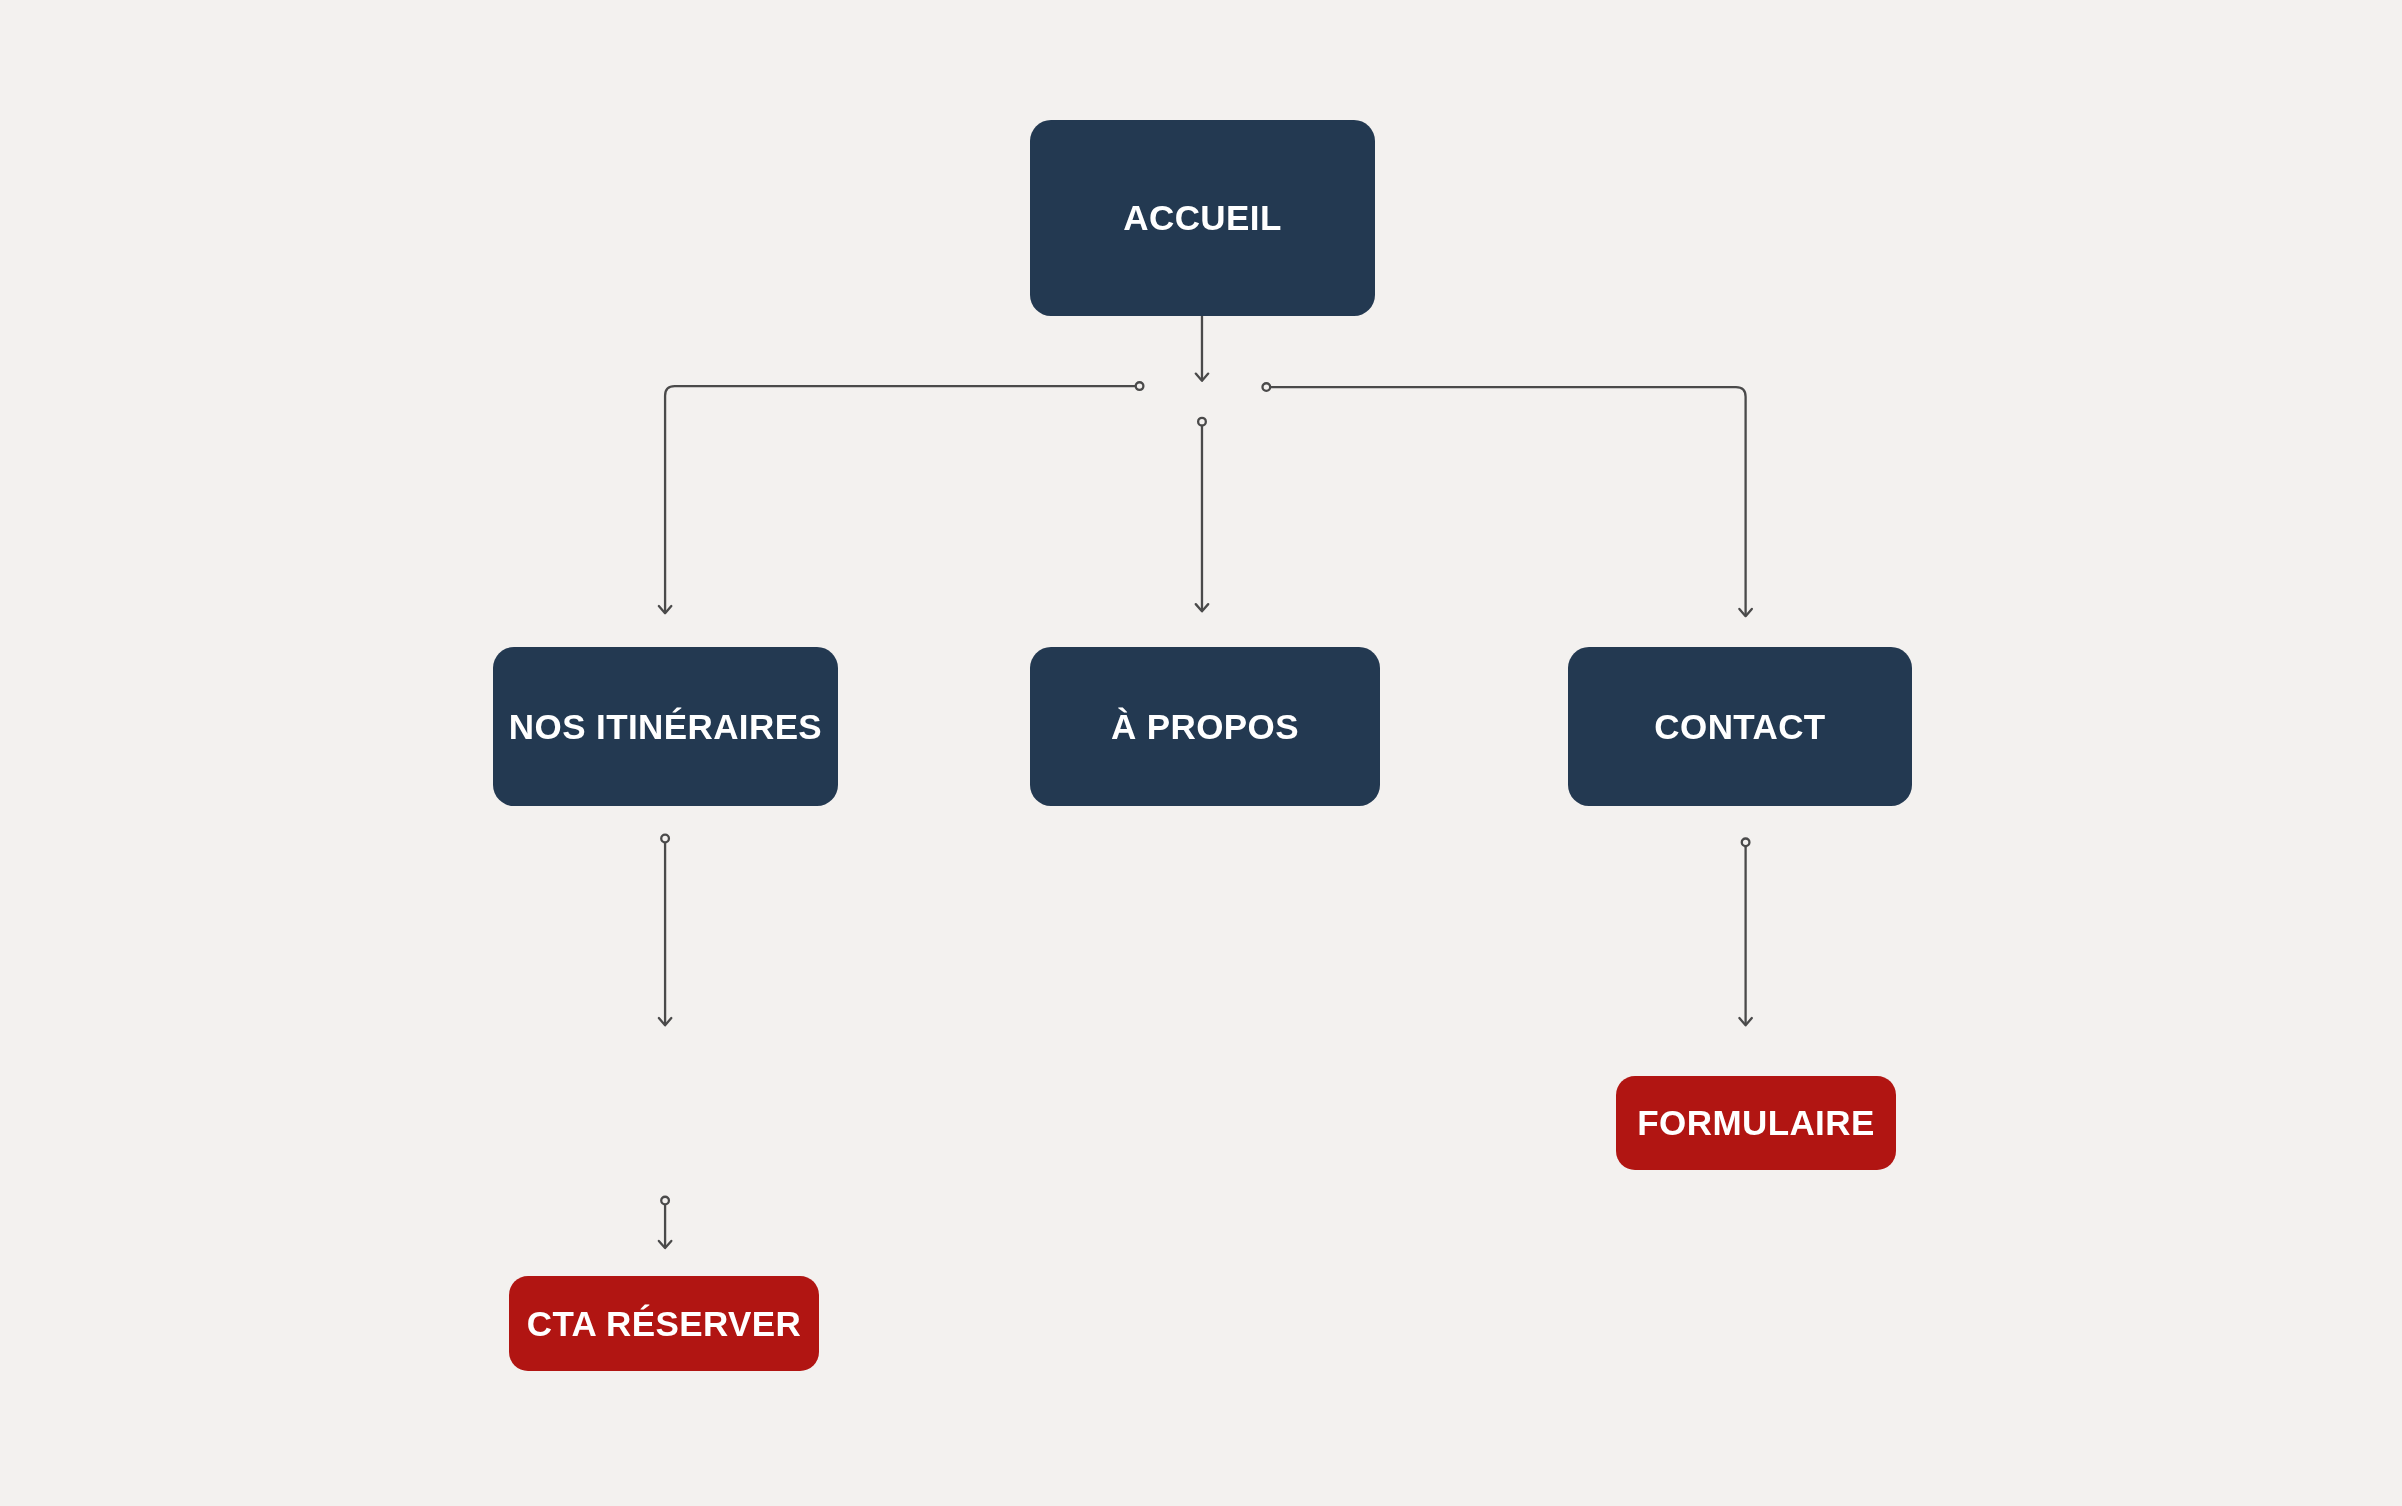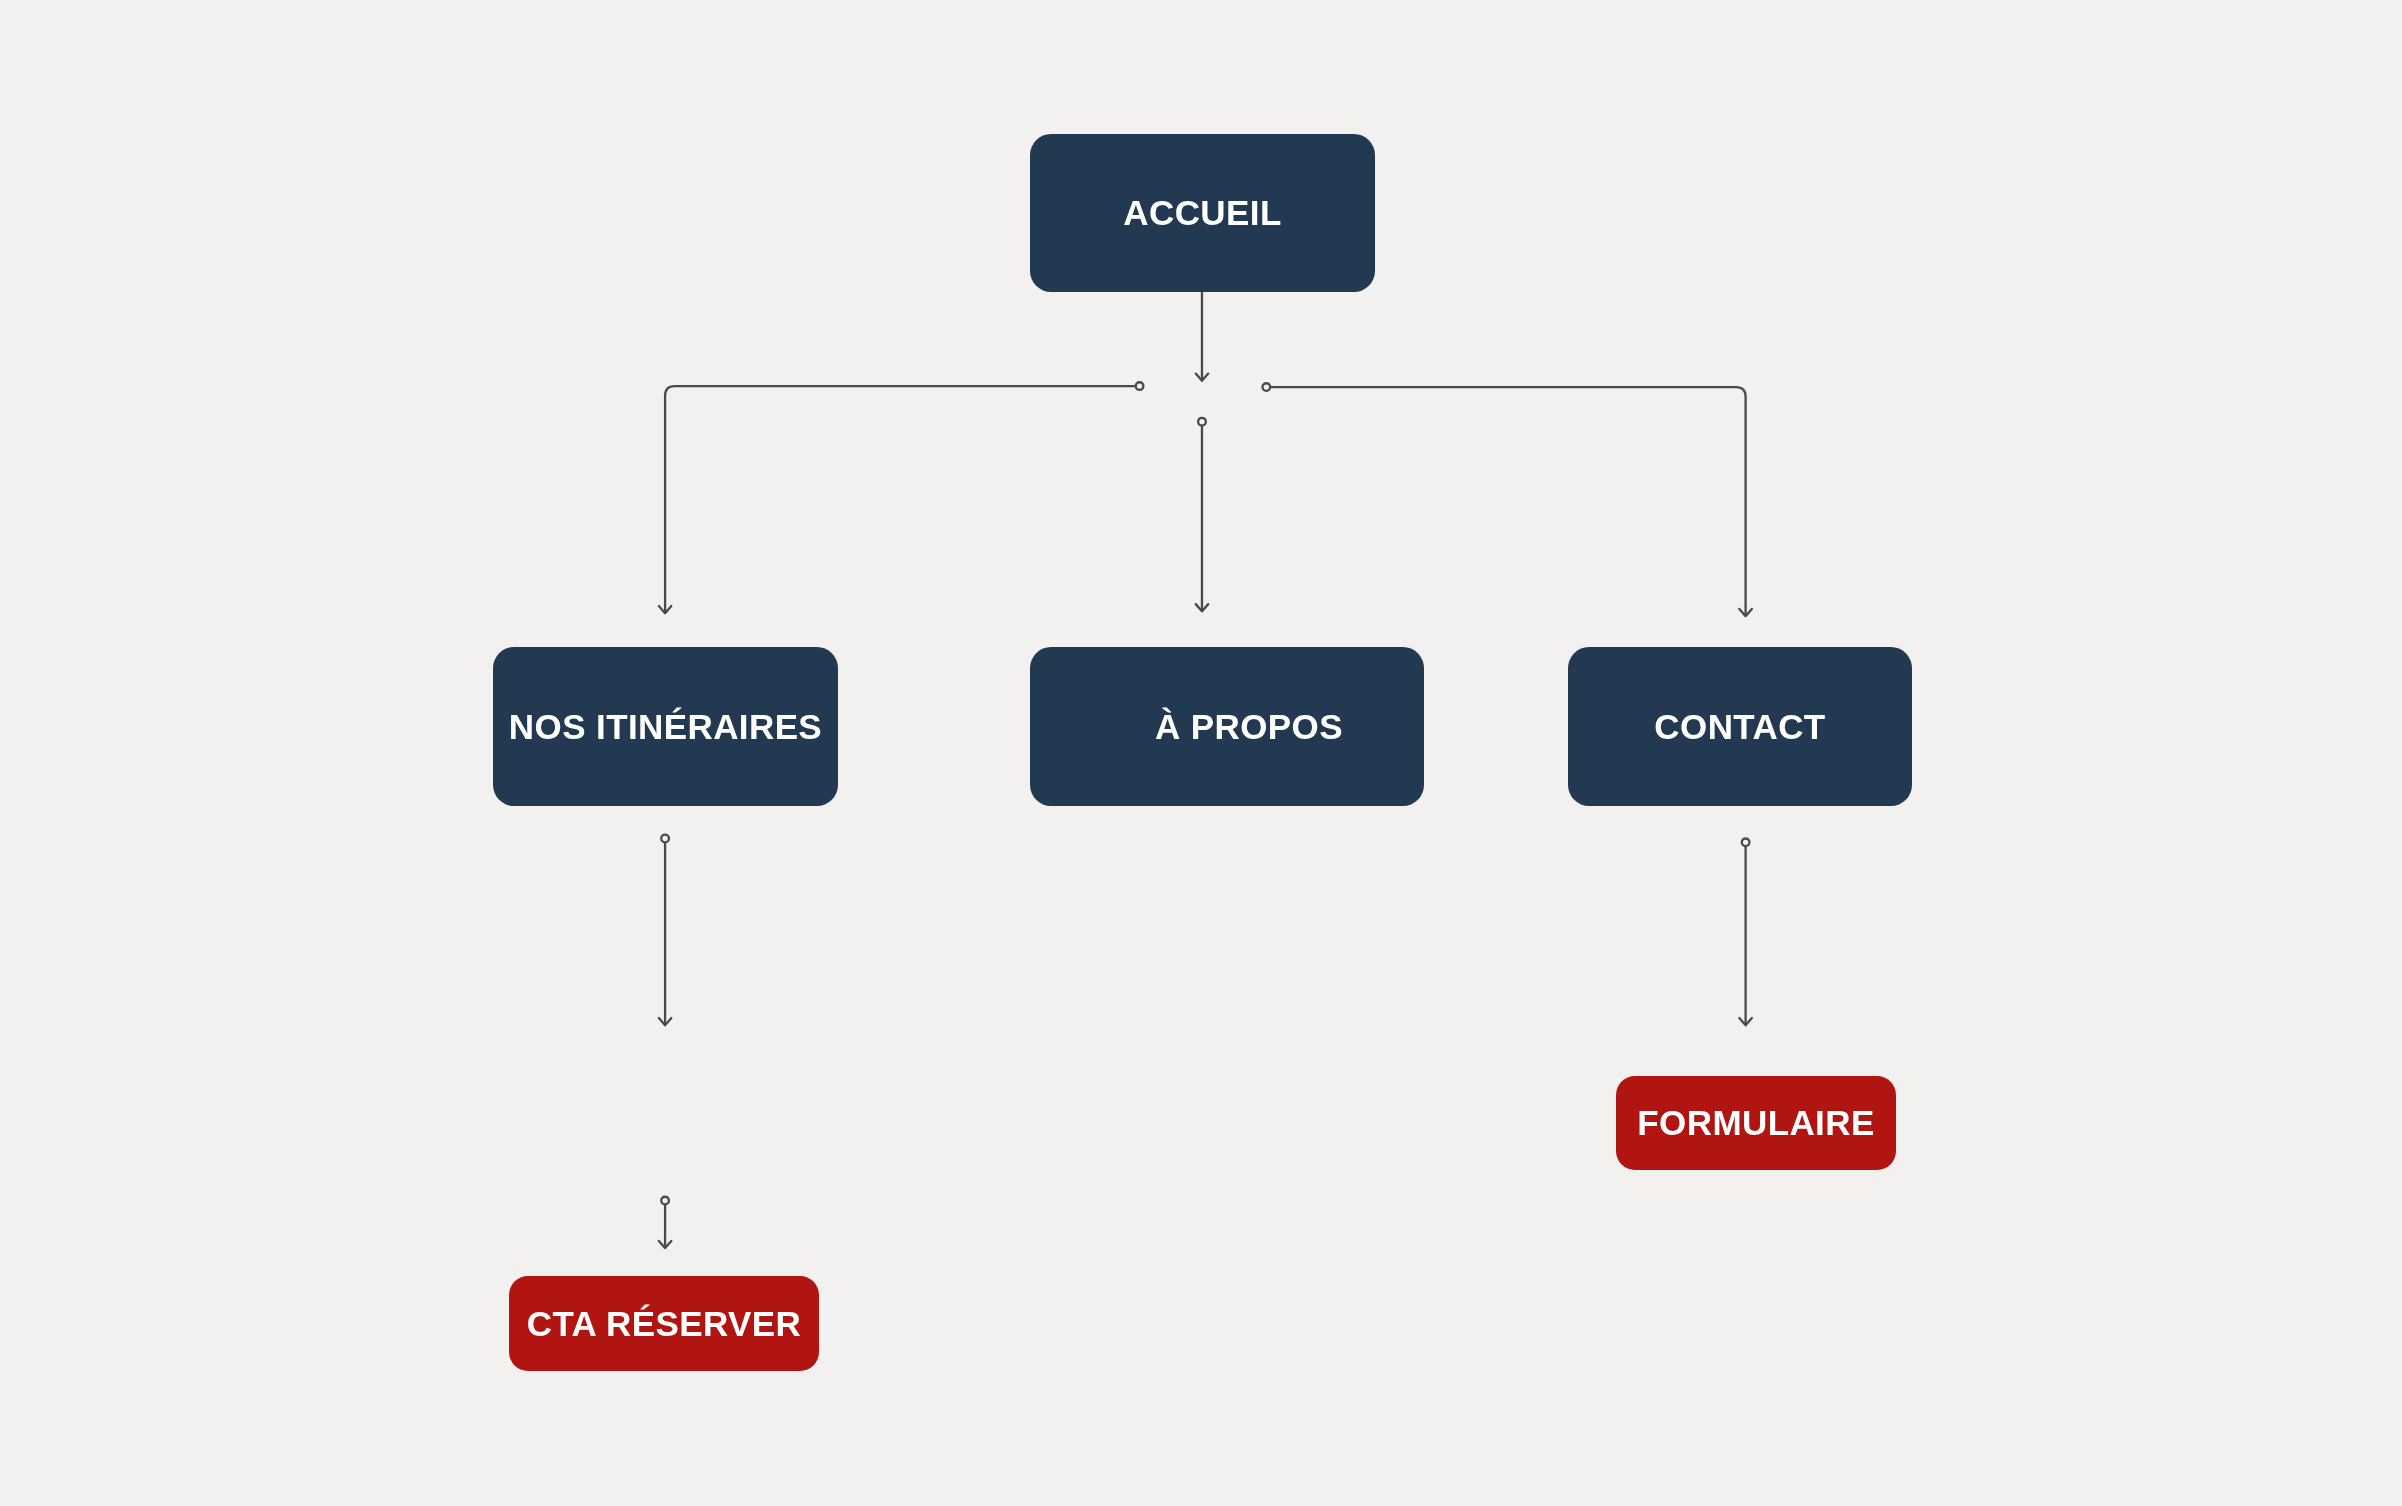--- a/index.html
+++ b/index.html
@@ -99,29 +99,29 @@
       <path class="ln" d="M685.5 1292 L692 1299.5 L698.5 1292"></path>
     </g>
 
     <g>
       <circle class="ring" cx="1817" cy="877" r="4"></circle>
       <path class="ln" d="M1817 882 L1817 1066"></path>
       <path class="ln" d="M1810.5 1060 L1817 1067.5 L1823.5 1060"></path>
     </g>
   </svg>
 
-  <div class="node lg navy" style="left:1030px; top:134px; width:345px; height:158px;">
+  <div class="node lg navy" style="left:1030px; top:120px; width:345px; height:196px;">
     <span class="lbl">ACCUEIL</span>
   </div>
 
   <div class="node lg navy" style="left:493px; top:647px; width:345px; height:159px;align-items:center;">
     <span class="lbl">NOS ITINÉRAIRES</span>
   </div>
 
-  <div class="node lg navy" style="left:1030px; top:647px; width:350px; height:159px;padding-left:44px;">
+  <div class="node lg navy" style="left:1030px; top:647px; width:350px; height:159px;">
     <span class="lbl">À PROPOS</span>
   </div>
 
   <div class="node lg navy" style="left:1568px; top:647px; width:344px; height:159px;justify-content:center;">
     <span class="lbl">CONTACT</span>
   </div>
 
 
   <div class="node sm red" style="left:1616px; top:1076px; width:280px; height:94px;">
     <span class="lbl">FORMULAIRE</span>

